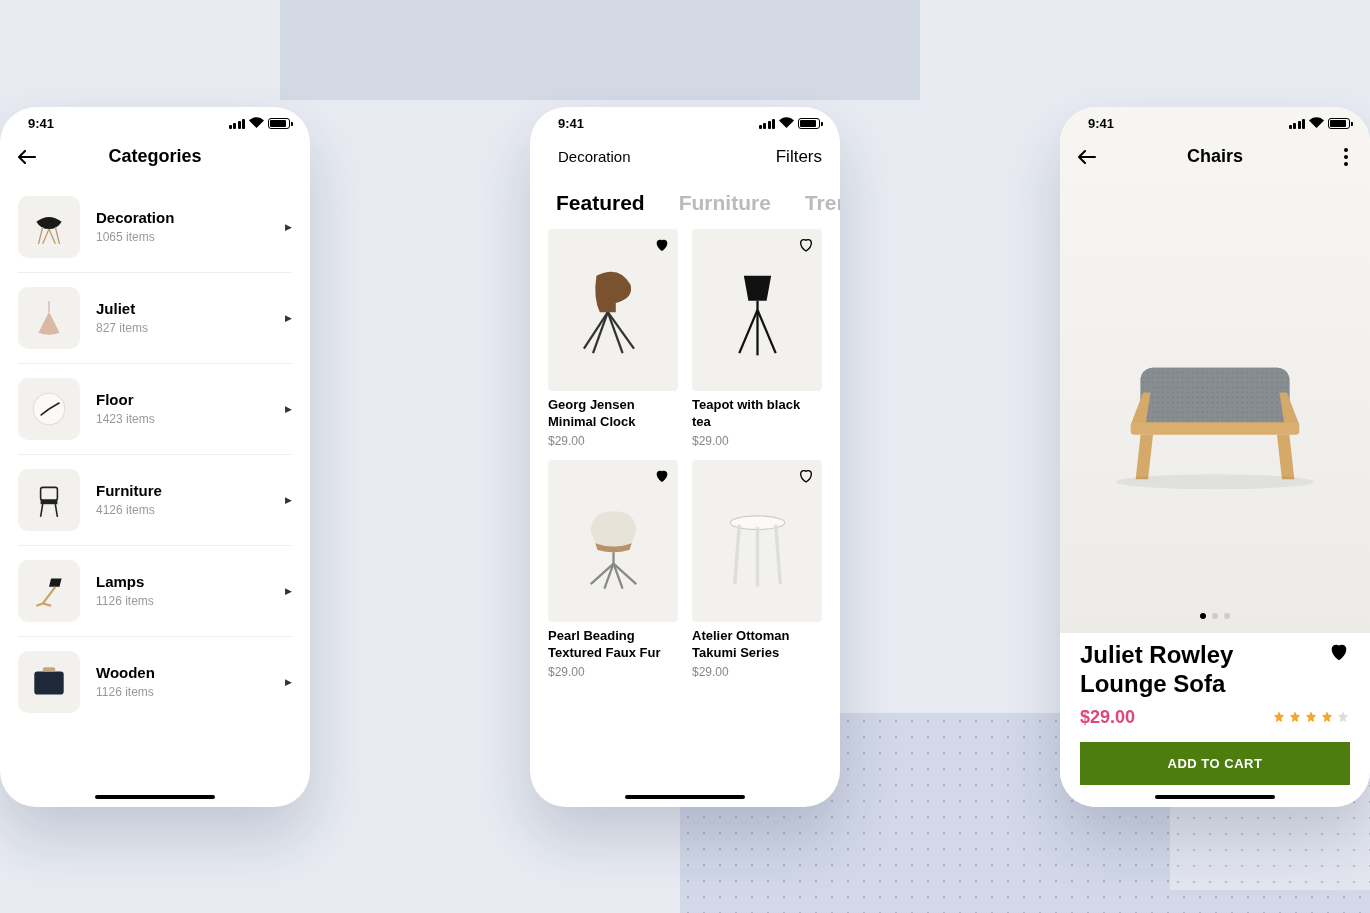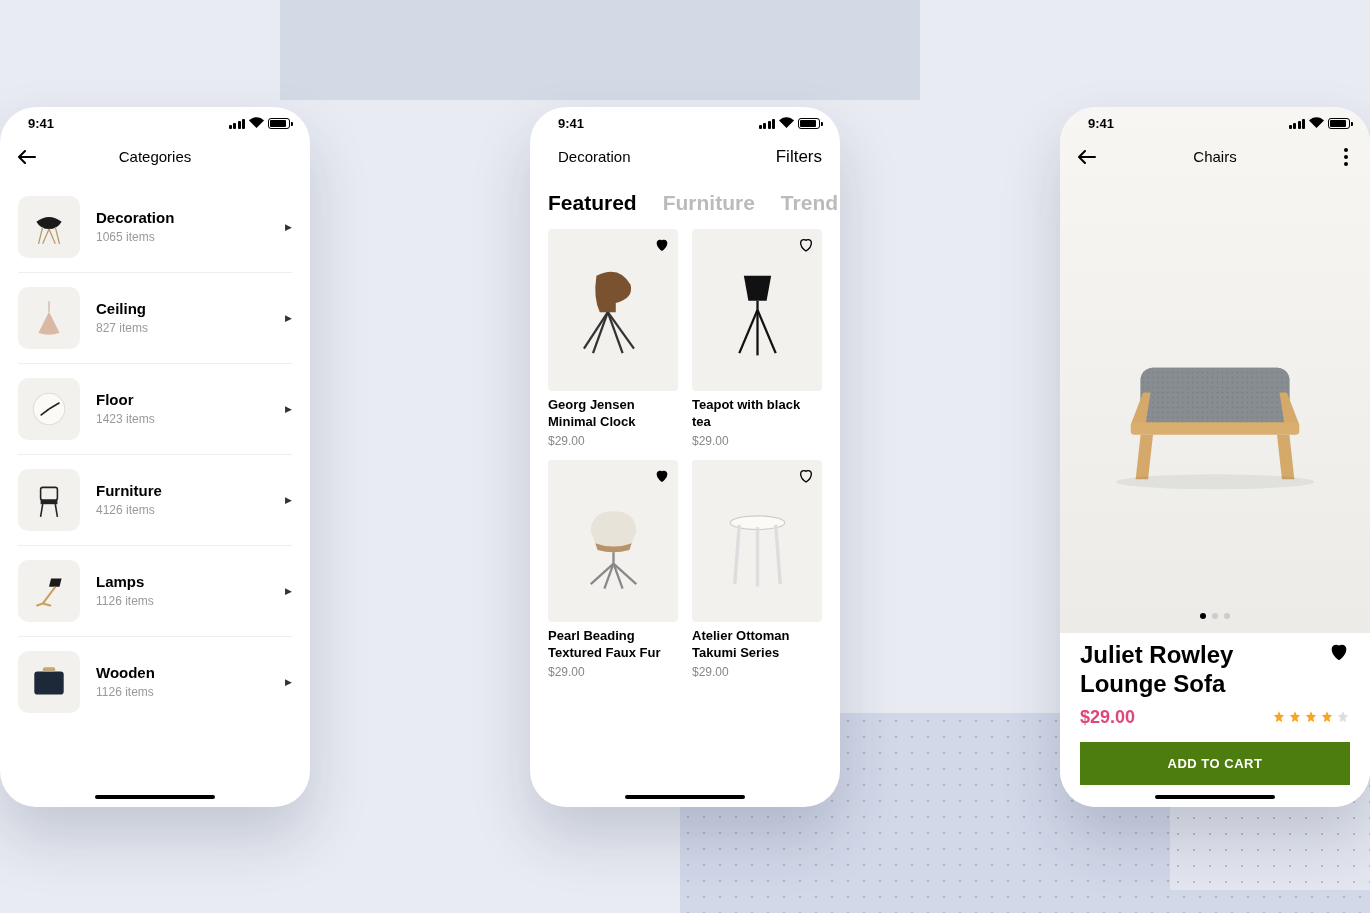--- a/index.html
+++ b/index.html
@@ -46,42 +46,42 @@
   .signal span:nth-child(1){height:4px;} .signal span:nth-child(2){height:6px;}
   .signal span:nth-child(3){height:8px;} .signal span:nth-child(4){height:10px;}
   .wifi-shape { font-size:11px; line-height:1;}
   .battery { width:22px; height:11px; border:1.5px solid #000; border-radius:3px; position:relative; }
   .battery::after { content:""; position:absolute; right:-3.5px; top:3px; width:2px; height:4px; background:#000; border-radius:0 1px 1px 0;}
   .battery i { display:block; margin:1px; height:7px; width:16px; background:#000; border-radius:1px;}
   .nav {
     height: 40px; display:flex; align-items:center; justify-content:space-between;
     padding: 0 18px;
   }
-  .nav .title { font-size:15px; font-weight:400; }
+  .nav .title { font-size:18px; font-weight:700; }
   .nav .left, .nav .right { width:60px; display:flex; align-items:center; }
   .nav .right { justify-content:flex-end; font-size:17px; }
   .back-arrow { width:18px; height:14px; cursor:pointer; }
   .back-arrow svg { width:100%; height:100%; }
 
   
   .cat-list { flex:1; overflow:hidden; padding: 5px 18px 0; }
   .cat-item { display:flex; align-items:center; gap:16px; padding:14px 0; border-bottom:1px solid #eee; cursor:pointer; }
   .cat-item:last-child { border-bottom:none; }
   .cat-thumb { width:62px; height:62px; background:#f2f1ee; border-radius:10px; display:flex; align-items:center; justify-content:center; flex-shrink:0; }
   .cat-info { flex:1; }
   .cat-name { font-size:15px; font-weight:600; margin-bottom:4px;}
   .cat-count { font-size:12px; color:#999; }
   .chev { font-size:9px; color:#333; }
 
   
   .cat-thumb svg { width:42px; height:42px; }
 
   
   .tabs { display:flex; gap:26px; padding: 14px 18px 10px; font-size:21px; font-weight:700; overflow:hidden; white-space:nowrap; }
-  .tabs .tab { color:#bbb; cursor:pointer; }
+  .tabs .tab { color:#bbb; cursor:pointer;margin-left:8px; }
   .tabs .tab.active { color:#000; }
   .product-grid { flex:1; overflow:hidden; padding: 4px 18px; display:grid; grid-template-columns:1fr 1fr; gap:12px 14px; align-content:start; }
   .product-card { cursor:pointer; }
   .product-img { width:100%; aspect-ratio: 1/1.25; background:#f2f1ee; border-radius:4px; position:relative; display:flex; align-items:center; justify-content:center; }
   .product-img svg { width:70%; height:70%; }
   .heart { position:absolute; top:8px; right:8px; width:16px; height:16px; cursor:pointer; }
   .heart svg { width:100%; height:100%; }
   .product-name { font-size:13px; font-weight:600; margin-top:6px; line-height:1.3; }
   .product-price { font-size:12px; color:#888; margin-top:3px; }
 
@@ -166,21 +166,21 @@
       </div>
 
       <div class="cat-item">
         <div class="cat-thumb">
           <svg viewBox="0 0 40 40">
               <line x1="20" y1="4" x2="20" y2="14" stroke="#c9a894" stroke-width="1"></line>
               <path d="M20 14 L10 34 Q20 38 30 34 Z" fill="#d9b8a4"></path>
             </svg>
         </div>
         <div class="cat-info">
-          <div class="cat-name">Ceiling</div>
+          <div class="cat-name">Juliet</div>
           <div class="cat-count">827 items</div>
         </div>
         <span class="chev">▶</span>
       </div>
 
       <div class="cat-item">
         <div class="cat-thumb">
           <svg viewBox="0 0 40 40">
               <circle cx="20" cy="20" r="15" fill="#fbfaf7" stroke="#ddd"></circle>
               <line x1="20" y1="20" x2="30" y2="14" stroke="#222" stroke-width="1.5"></line>

